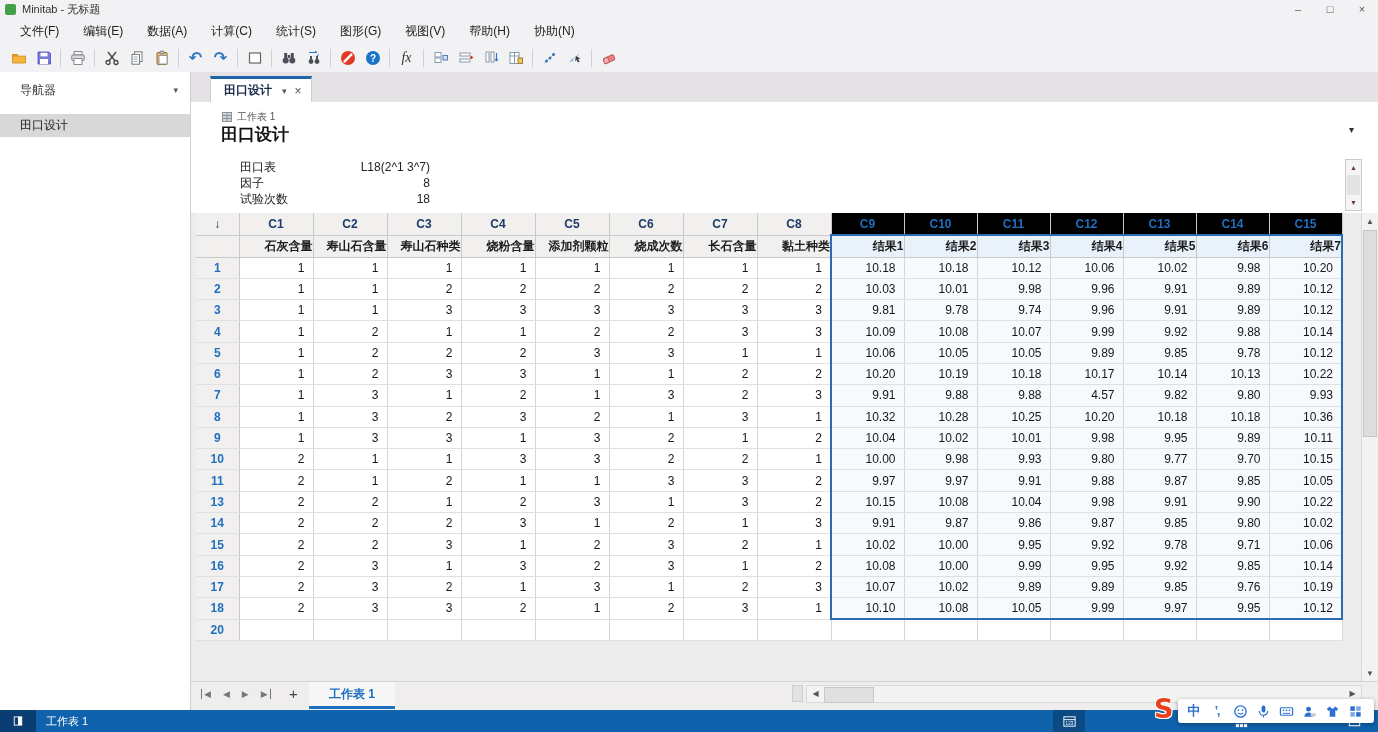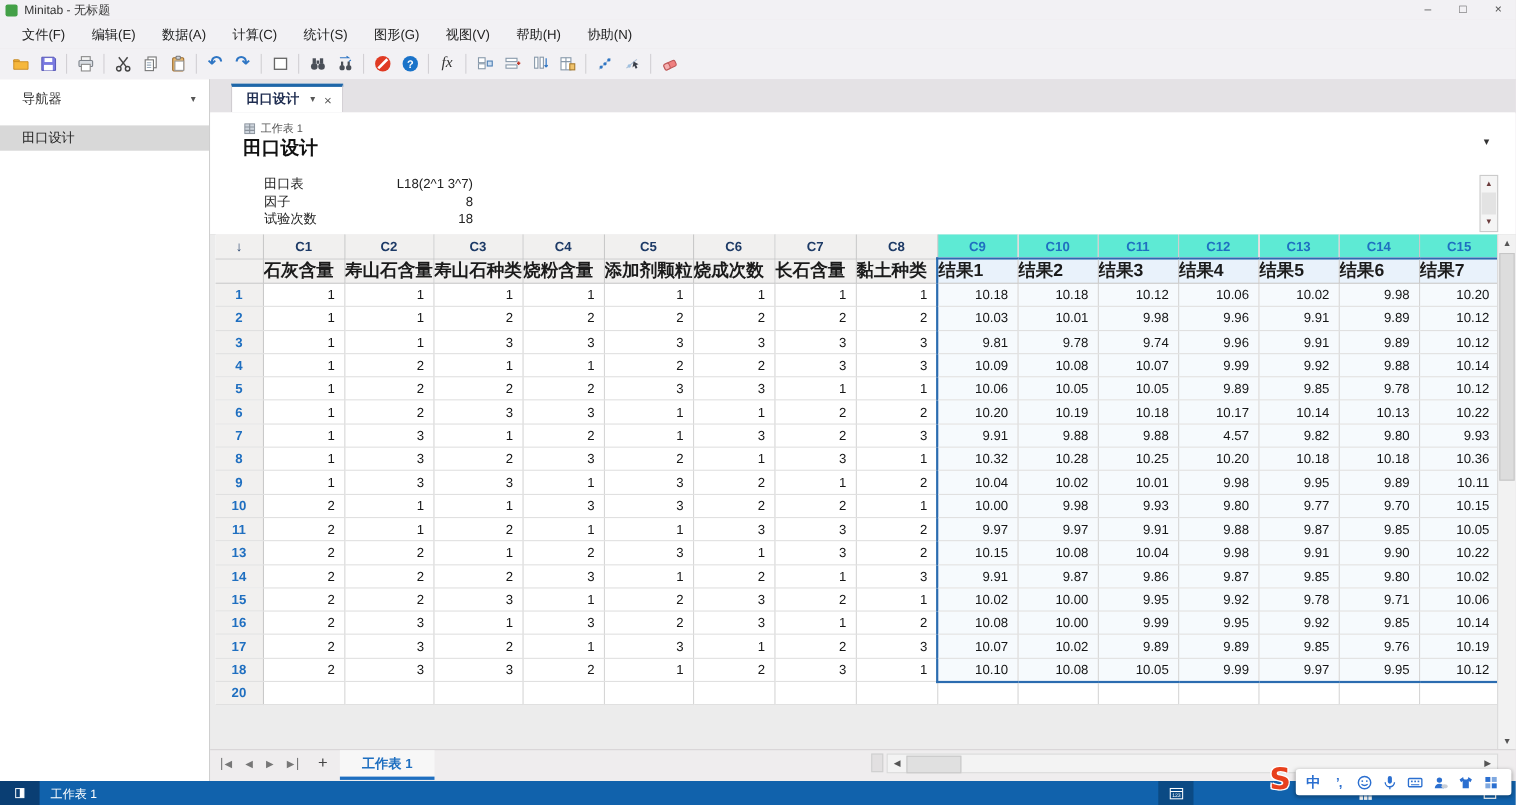--- a/index.html
+++ b/index.html
@@ -57,23 +57,23 @@
   .ms-btn{height:15px;text-align:center;font-size:7px;color:#6b3b3b;line-height:15px;}
   .ms-track{height:20px;background:#e3e3e3;margin:0 1px;}
   
   .gridwrap{position:absolute;top:141px;left:0;right:0;height:469px;background:#ececec;overflow:hidden;}
   table.grid{position:absolute;left:5px;top:0;border-collapse:collapse;table-layout:fixed;
              background:#fff;font-size:12px;}
   .grid th,.grid td{border-right:1px solid #d6d6d6;border-bottom:1px solid #e0e0e0;
                     padding:0 8px 0 0;white-space:nowrap;overflow:hidden;box-sizing:border-box;}
   .grid tr.hid th{height:22px;background:#f1f0ef;border-right:1px solid #c9c9c9;border-bottom:1px solid #c9c9c9;
                   color:#1d3a66;font-weight:bold;text-align:center;padding:0;font-size:12px;}
-  .grid tr.hid th.idsel{background:#5eead4;color:#1f6fc0;}
+  .grid tr.hid th.idsel{background:#000000;color:#1f6fc0;}
   .grid tr.hname th{height:22px;background:#f1f0ef;border-right:1px solid #c9c9c9;border-bottom:1px solid #c9c9c9;
-                    color:#1b1b1b;font-weight:bold;text-align:left;padding:0;font-size:16px;}
+                    color:#1b1b1b;font-weight:bold;text-align:right;padding:0;font-size:12px;}
   .grid tr.hname th.namesel{background:#e9f2fb;}
   .grid th.rowhead{background:#f1f0ef;color:#1f6fc0;font-weight:bold;text-align:center;
                    border-right:1px solid #c9c9c9;padding:0;font-size:12px;}
   .grid td{height:21.3px;text-align:right;background:#fff;color:#161616;}
   .grid td.sel{background:#f6fafd;}
   .sL{border-left:2px solid #2b6cb0 !important;}
   .sR{border-right:2px solid #2b6cb0 !important;}
   .sT{border-top:2px solid #2b6cb0 !important;}
   .sB{border-bottom:2px solid #2b6cb0 !important;}
   .corner{color:#555;text-align:center;font-weight:normal;}

